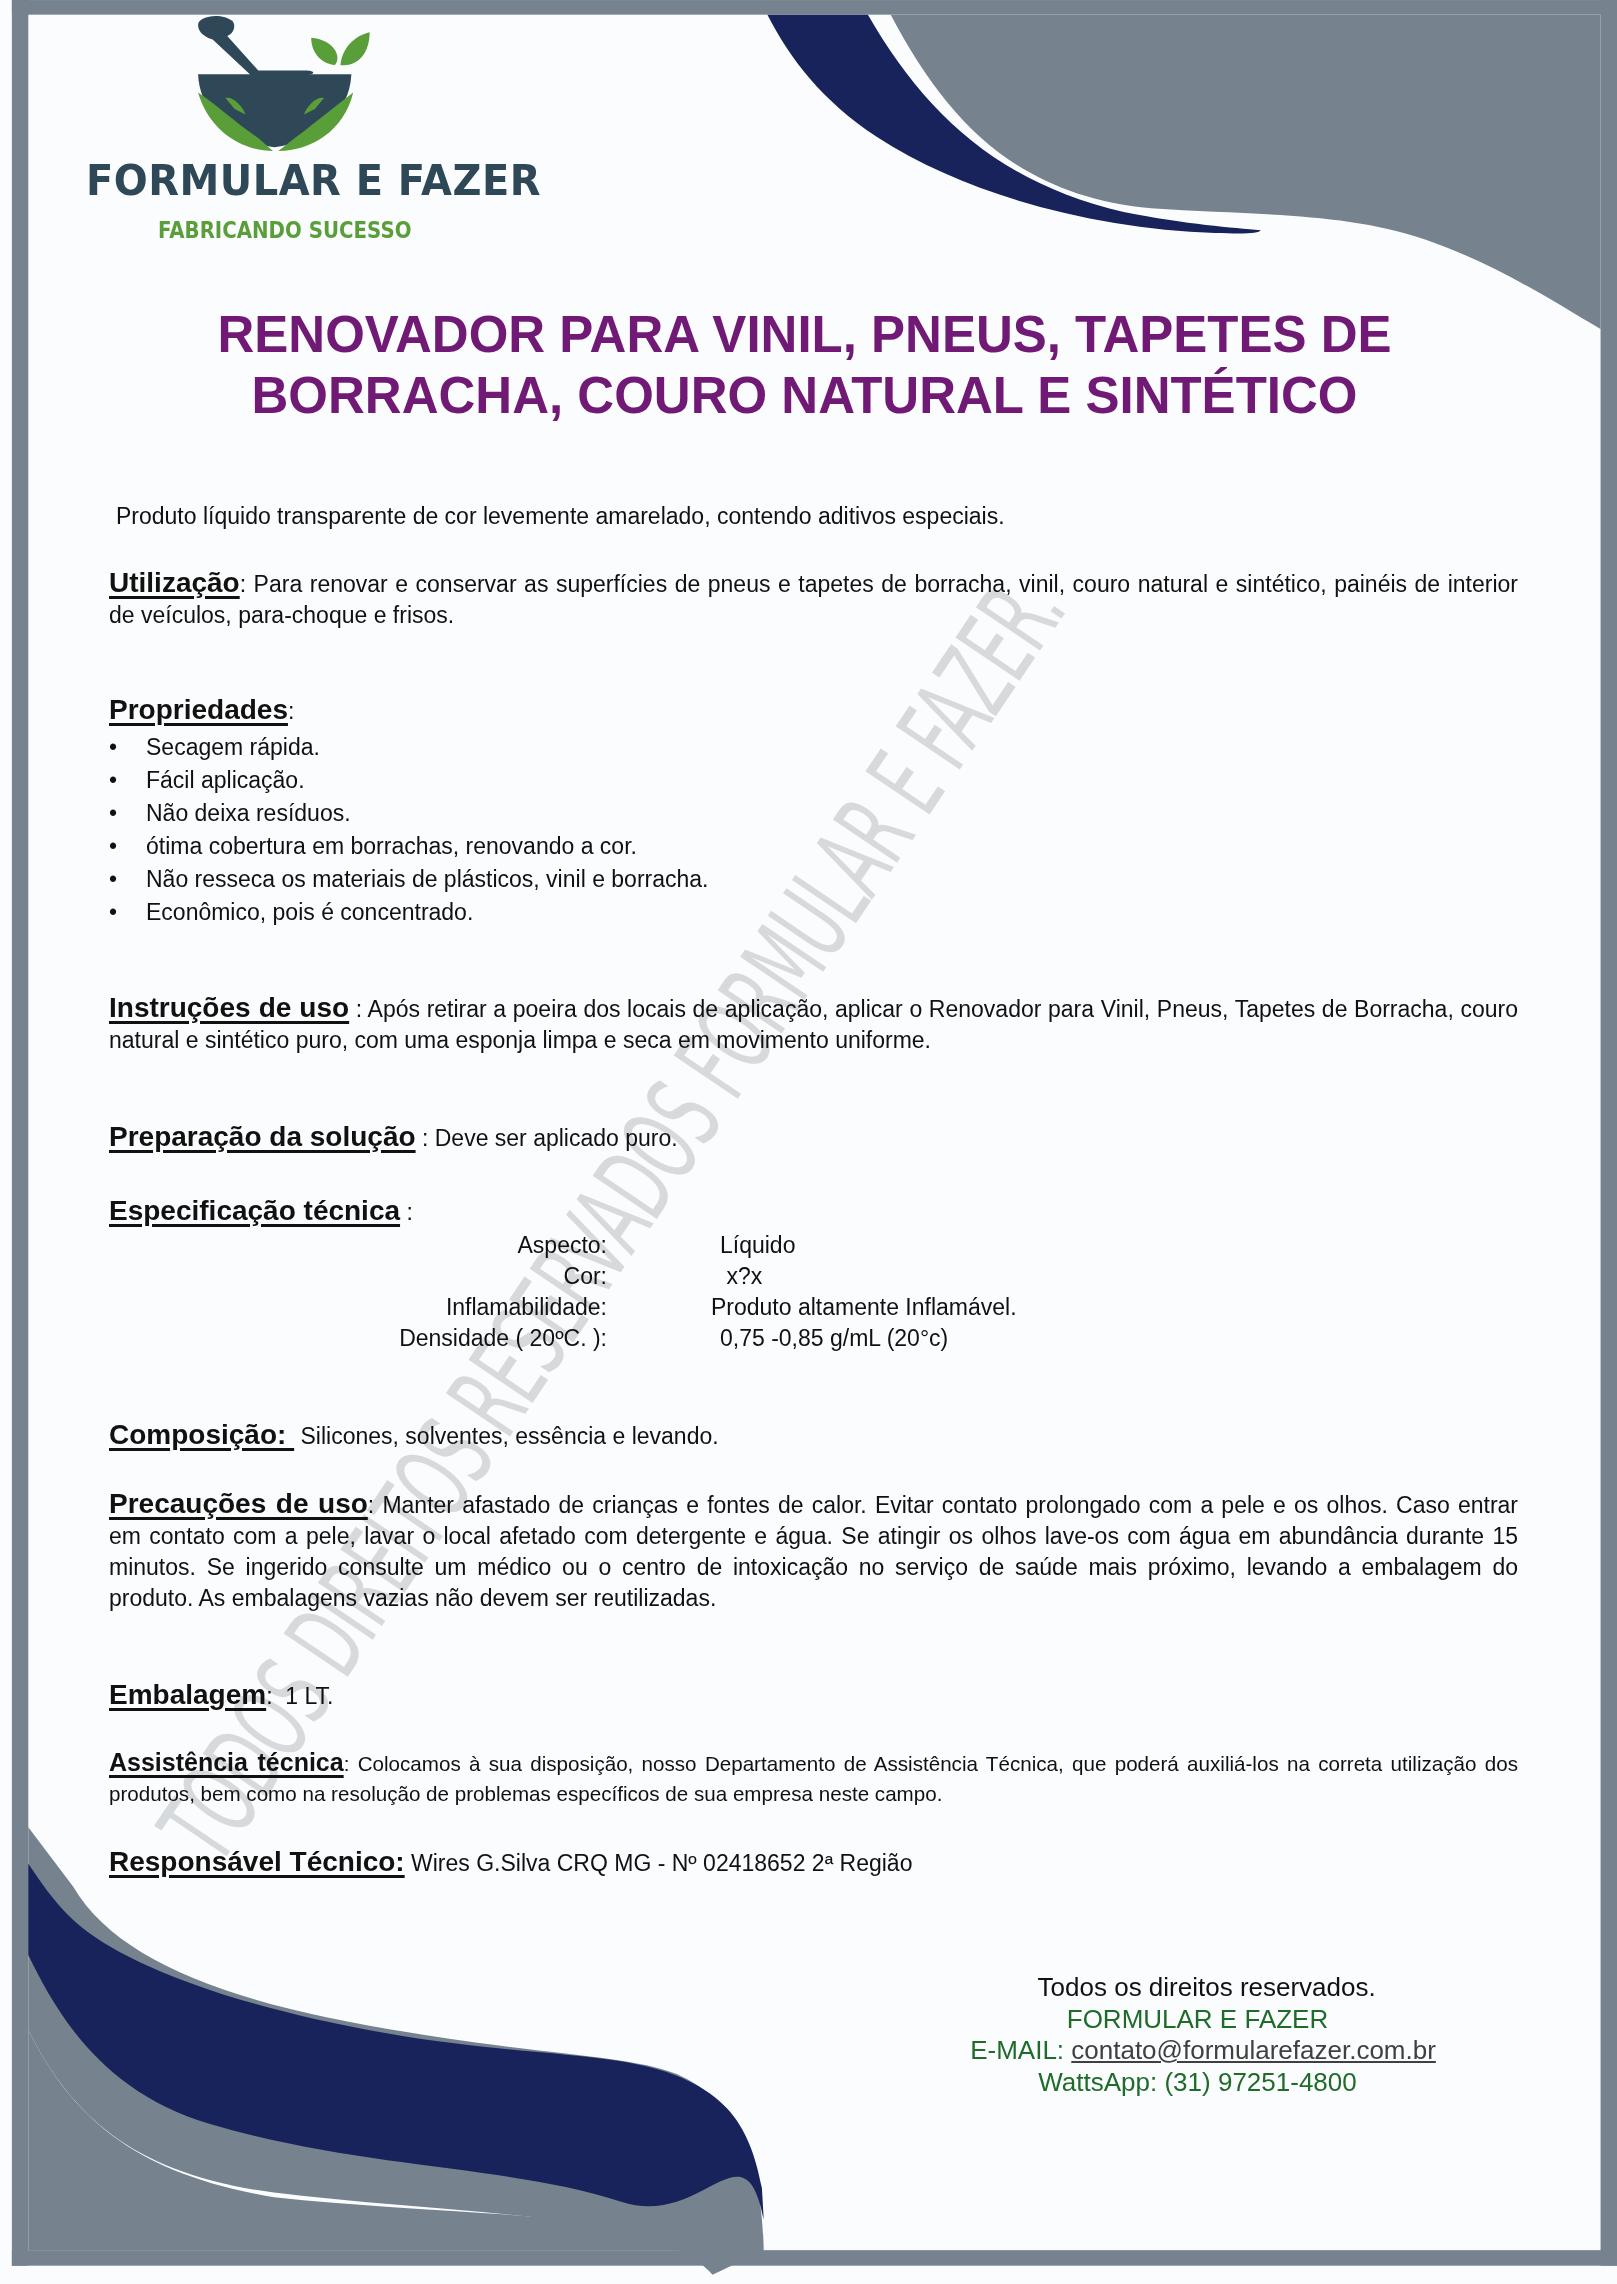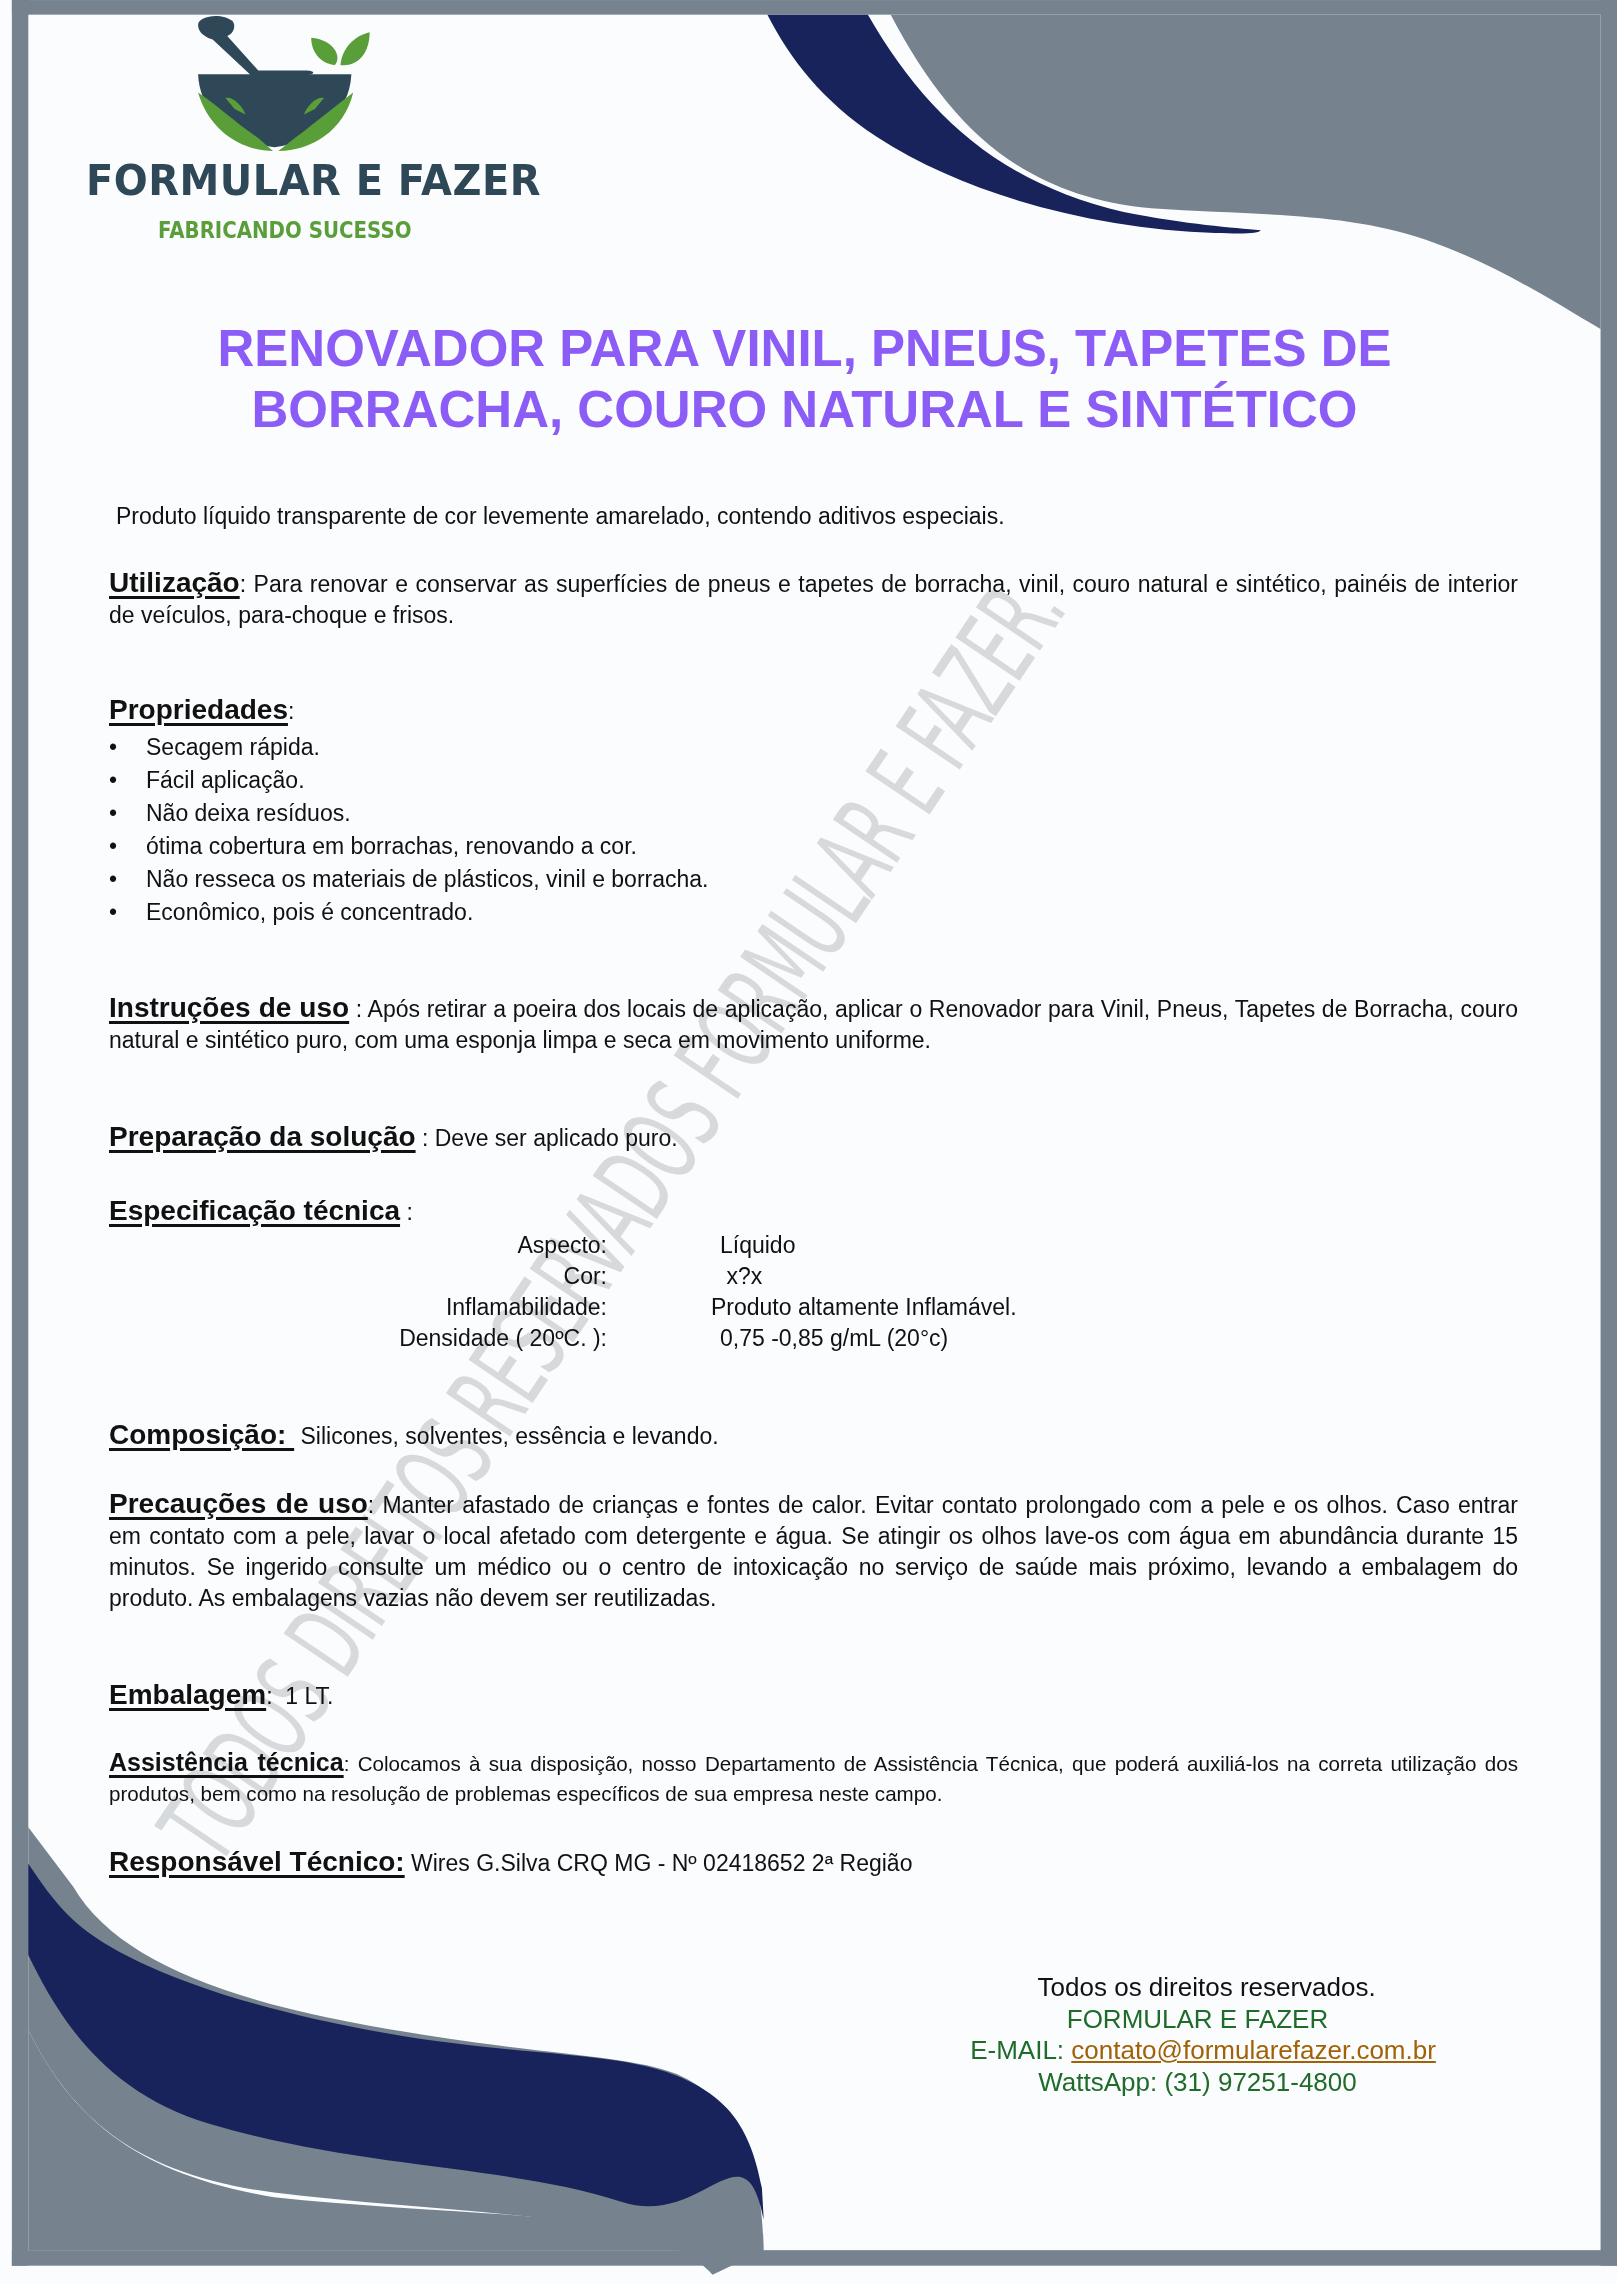--- a/index.html
+++ b/index.html
@@ -1,36 +1,36 @@
 <!DOCTYPE html>
 <html style="font-size:14.6px"><head>
 <meta charset="utf-8">
 <style>
   html, body { margin:0; padding:0; }
   body { width:1617px; height:2284px; position:relative; overflow:hidden; background:#fbfcfe; font-family:"Liberation Sans", sans-serif; color:#111; }
   .frame-svg { position:absolute; left:0; top:0; width:1617px; height:2284px; }
   .logo { position:absolute; left:178px; top:13.7px; width:219px; height:146px; }
   .brand-name { position:absolute; left:86px; top:155px; width:406px; text-align:center; font-family:"DejaVu Sans", sans-serif; font-weight:bold; font-size:43px; letter-spacing:0.5px; color:#2f4858; transform:scaleX(0.93); transform-origin:left top; white-space:nowrap; }
   .brand-tag { position:absolute; left:158px; top:217px; font-family:"DejaVu Sans", sans-serif; font-weight:bold; font-size:23px; color:#5a9e3a; transform:scaleX(0.86); transform-origin:left top; white-space:nowrap; }
-  .title { position:absolute; left:110px; top:318px; width:1389px; text-align:center; font-weight:bold; font-size:51px; line-height:61px; color:#8b5cf6; }
+  .title { position:absolute; left:110px; top:304px; width:1389px; text-align:center; font-weight:bold; font-size:51px; line-height:61px; color:#701a75; }
   .watermark { position:absolute; left:55px; top:1142px; font-family:"DejaVu Sans", sans-serif; font-size:106px; color:#d6dadc; transform-origin:0 0; transform:rotate(-56deg) scaleX(0.56); white-space:nowrap; letter-spacing:-1.8px; font-weight:normal; pointer-events:none; }
   .txt { position:absolute; font-size:23px; line-height:31px; color:#111; }
   .wide { left:109px; width:1409px; text-align:justify; }
   .lbl { font-weight:bold; font-size:28px; text-decoration:underline; text-decoration-thickness:2.7px; text-underline-offset:3.7px; }
   .bullets { position:absolute; left:109px; top:731px; font-size:23px; line-height:33px; margin:0; padding:0; list-style:none; }
   .bullets li { position:relative; padding-left:37px; }
   .bullets li::before { content:"•"; position:absolute; left:0; top:0; }
   .spec { position:absolute; top:1230px; left:274px; font-size:23px; line-height:31px; }
   .spec-row { display:flex; }
   .spec-key { width:333px; text-align:right; }
   .spec-val { padding-left:113px; white-space:nowrap; }
   .small { font-size:20.6px; }
   .footer { position:absolute; left:914px; top:1972px; width:567px; text-align:center; font-size:26px; line-height:31.5px; }
   .footer .green { color:#1f6b2a; }
-  .footer a { color:#a16207; text-decoration:underline; }
+  .footer a { color:#404040; text-decoration:underline; }
 </style>
 </head>
 <body>
 
 <svg class="frame-svg" viewBox="0 0 1770 2500" xmlns="http://www.w3.org/2000/svg">
 
   <rect x="13" y="0" width="1757" height="16" fill="#76828e"></rect>
   <rect x="13" y="0" width="18" height="2480" fill="#76828e"></rect>
   <rect x="1752" y="0" width="18" height="2480" fill="#76828e"></rect>
   <rect x="13" y="2463" width="1757" height="17" fill="#76828e"></rect>

